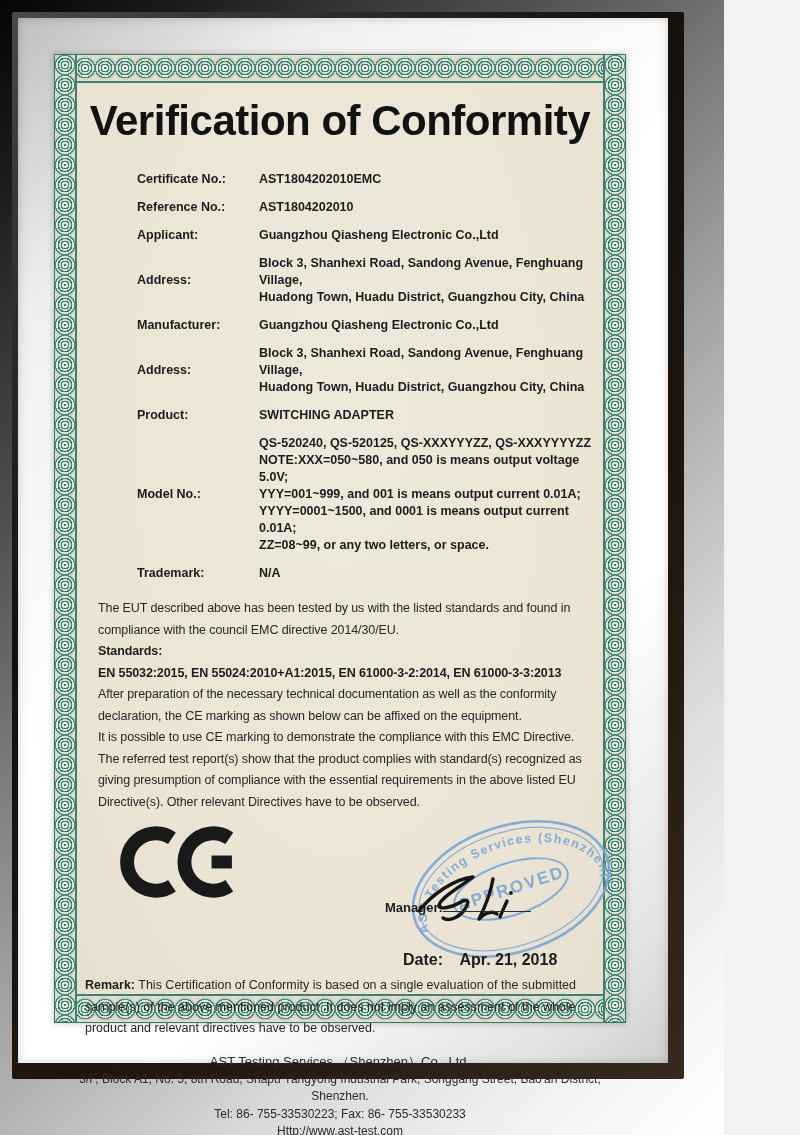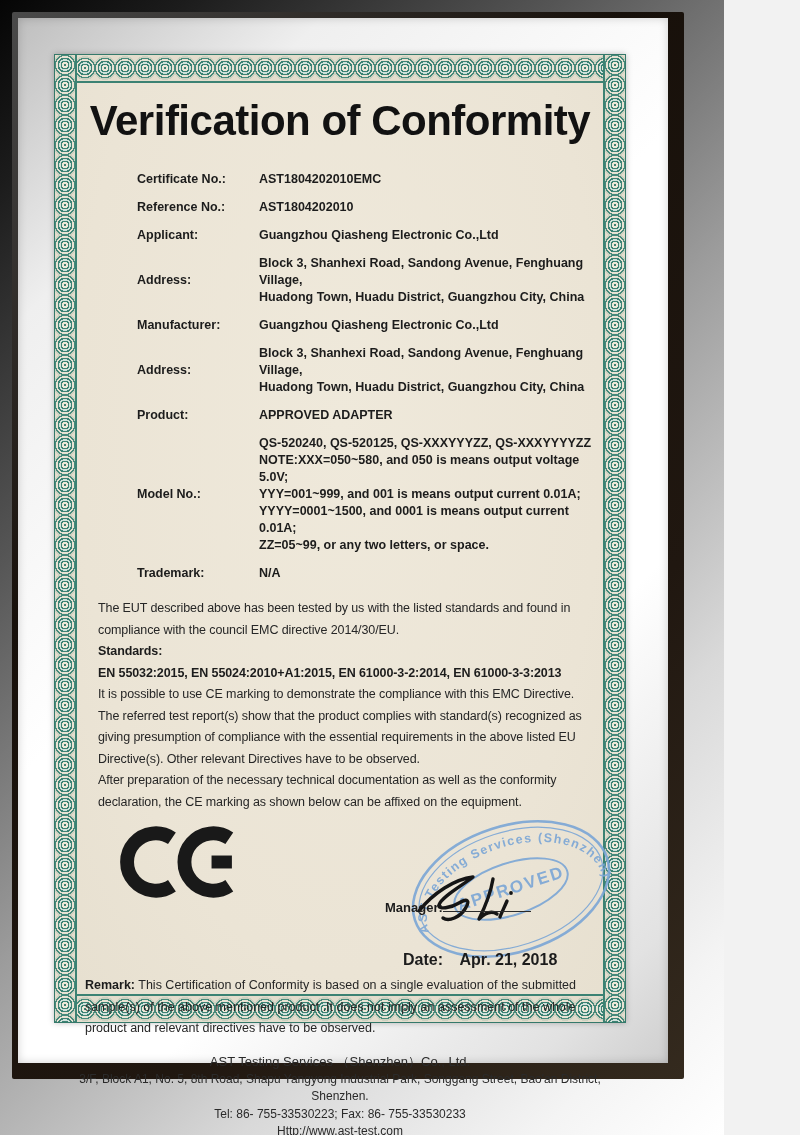--- a/index.html
+++ b/index.html
@@ -129,44 +129,44 @@
             </div>
             <div class="frow">
               <div class="flabel">Address:</div>
               <div class="fvalue">
                 <div>Block 3, Shanhexi Road, Sandong Avenue, Fenghuang Village,</div>
                 <div>Huadong Town, Huadu District, Guangzhou City, China</div>
               </div>
             </div>
             <div class="frow">
               <div class="flabel">Product:</div>
-              <div class="fvalue">APPROVED ADAPTER</div>
+              <div class="fvalue">SWITCHING ADAPTER</div>
             </div>
             <div class="frow">
               <div class="flabel">Model No.:</div>
               <div class="fvalue">
                 <div>QS-520240, QS-520125, QS-XXXYYYZZ, QS-XXXYYYYZZ</div>
                 <div>NOTE:XXX=050~580, and 050 is means output voltage 5.0V;</div>
                 <div>YYY=001~999, and 001 is means output current 0.01A;</div>
                 <div>YYYY=0001~1500, and 0001 is means output current 0.01A;</div>
-                <div>ZZ=05~99, or any two letters, or space.</div>
+                <div>ZZ=08~99, or any two letters, or space.</div>
               </div>
             </div>
             <div class="frow">
               <div class="flabel">Trademark:</div>
               <div class="fvalue">N/A</div>
             </div>
           </div>
 
           <div class="bodytext">
             <p class="para">The EUT described above has been tested by us with the listed standards and found in compliance with the council EMC directive 2014/30/EU.</p>
             <p class="para b">Standards:</p>
             <p class="para b">EN 55032:2015, EN 55024:2010+A1:2015, EN 61000-3-2:2014, EN 61000-3-3:2013</p>
+            <p class="para">After preparation of the necessary technical documentation as well as the conformity declaration, the CE marking as shown below can be affixed on the equipment.</p>
             <p class="para">It is possible to use CE marking to demonstrate the compliance with this EMC Directive. The referred test report(s) show that the product complies with standard(s) recognized as giving presumption of compliance with the essential requirements in the above listed EU Directive(s). Other relevant Directives have to be observed.</p>
-            <p class="para">After preparation of the necessary technical documentation as well as the conformity declaration, the CE marking as shown below can be affixed on the equipment.</p>
           </div>
 
           <div class="sign-area">
 
             <svg class="ce-mark" width="124" height="78" viewBox="0 0 134 84">
               <path d="M 57.2,16.4 A 31,31 0 1 0 57.2,67.6" fill="none" stroke="#191919" stroke-width="15"></path>
               <path d="M 119.2,16.4 A 31,31 0 1 0 119.2,67.6" fill="none" stroke="#191919" stroke-width="15"></path>
               <path d="M 100,42 L 122,42" fill="none" stroke="#191919" stroke-width="14"></path>
             </svg>
 

